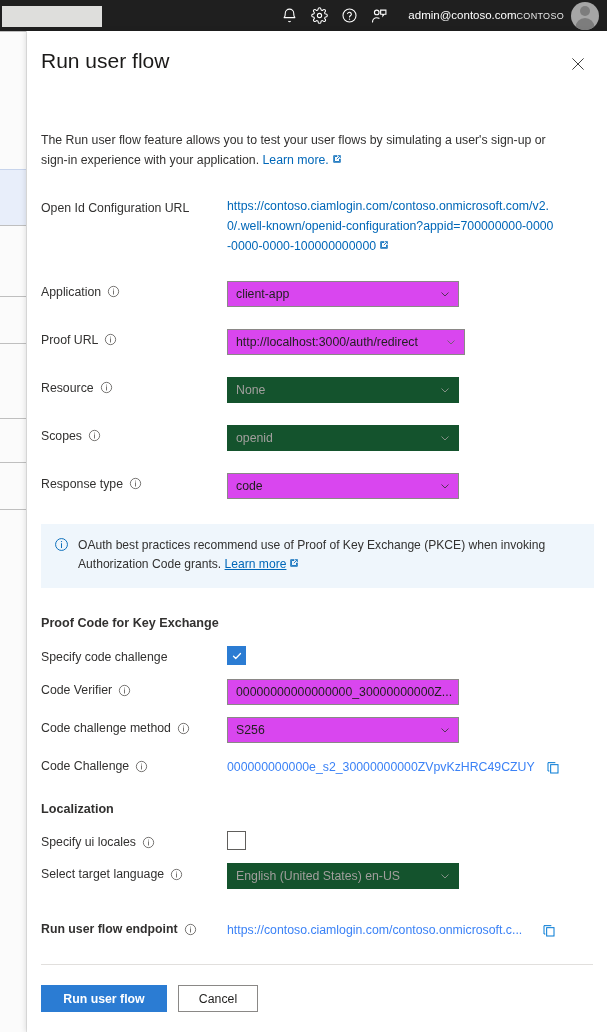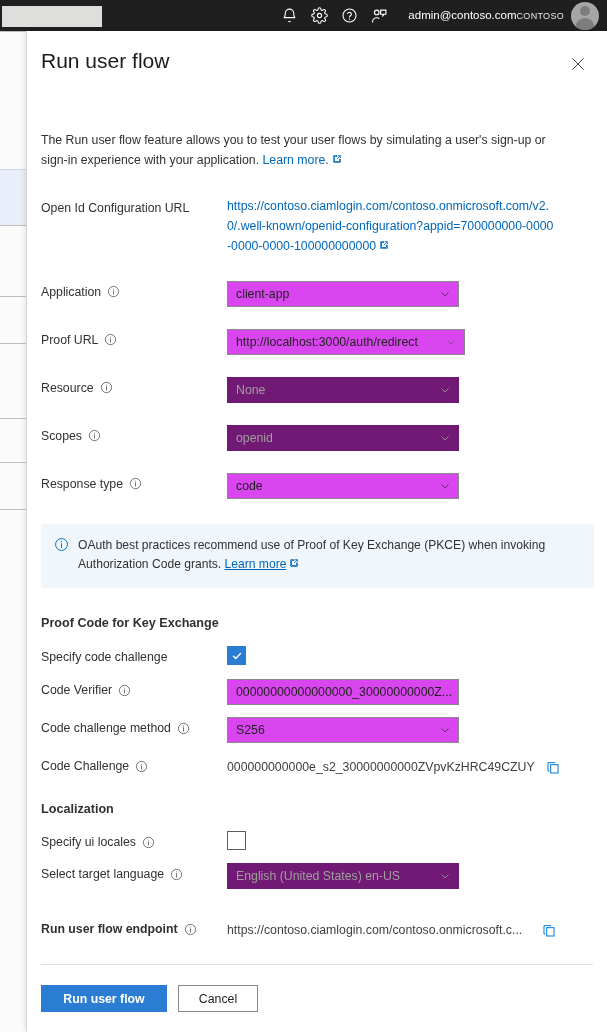--- a/index.html
+++ b/index.html
@@ -138,33 +138,33 @@
     width: 232px; height: 26px;
     border: 1px solid #8a8886; background: #d946ef;
     display: flex; align-items: center;
     padding: 0 24px 0 8px;
     font-size: 12.3px; color: #201f1e;
     cursor: pointer;
     white-space: nowrap; overflow: hidden;
   }
   .ctrl.wide { width: 238px; }
   .ctrl.disabled {
-    border-color: transparent; background: #701a75; color: #a19f9d;
+    border-color: transparent; background: #14532d; color: #a19f9d;
     cursor: default;
   }
   .ctrl.input { cursor: text; padding-right: 16px; }
   .chev {
     position: absolute; right: 7px; top: 50%;
     transform: translateY(-50%);
     color: #323130; display: flex;
   }
   .ctrl.disabled .chev { color: #a19f9d; }
 
   .plaintext {
-    font-size: 12.3px; color: #404040;
+    font-size: 12.3px; color: #3b82f6;
     display: flex; align-items: center; gap: 10px;
     padding-top: 4px;
     white-space: nowrap;
   }
   .copy-btn { color: #0078d4; display: inline-flex; cursor: pointer; flex: none; }
 
   
   #pkce-banner {
     margin-top: 25px;
     width: 553px;

